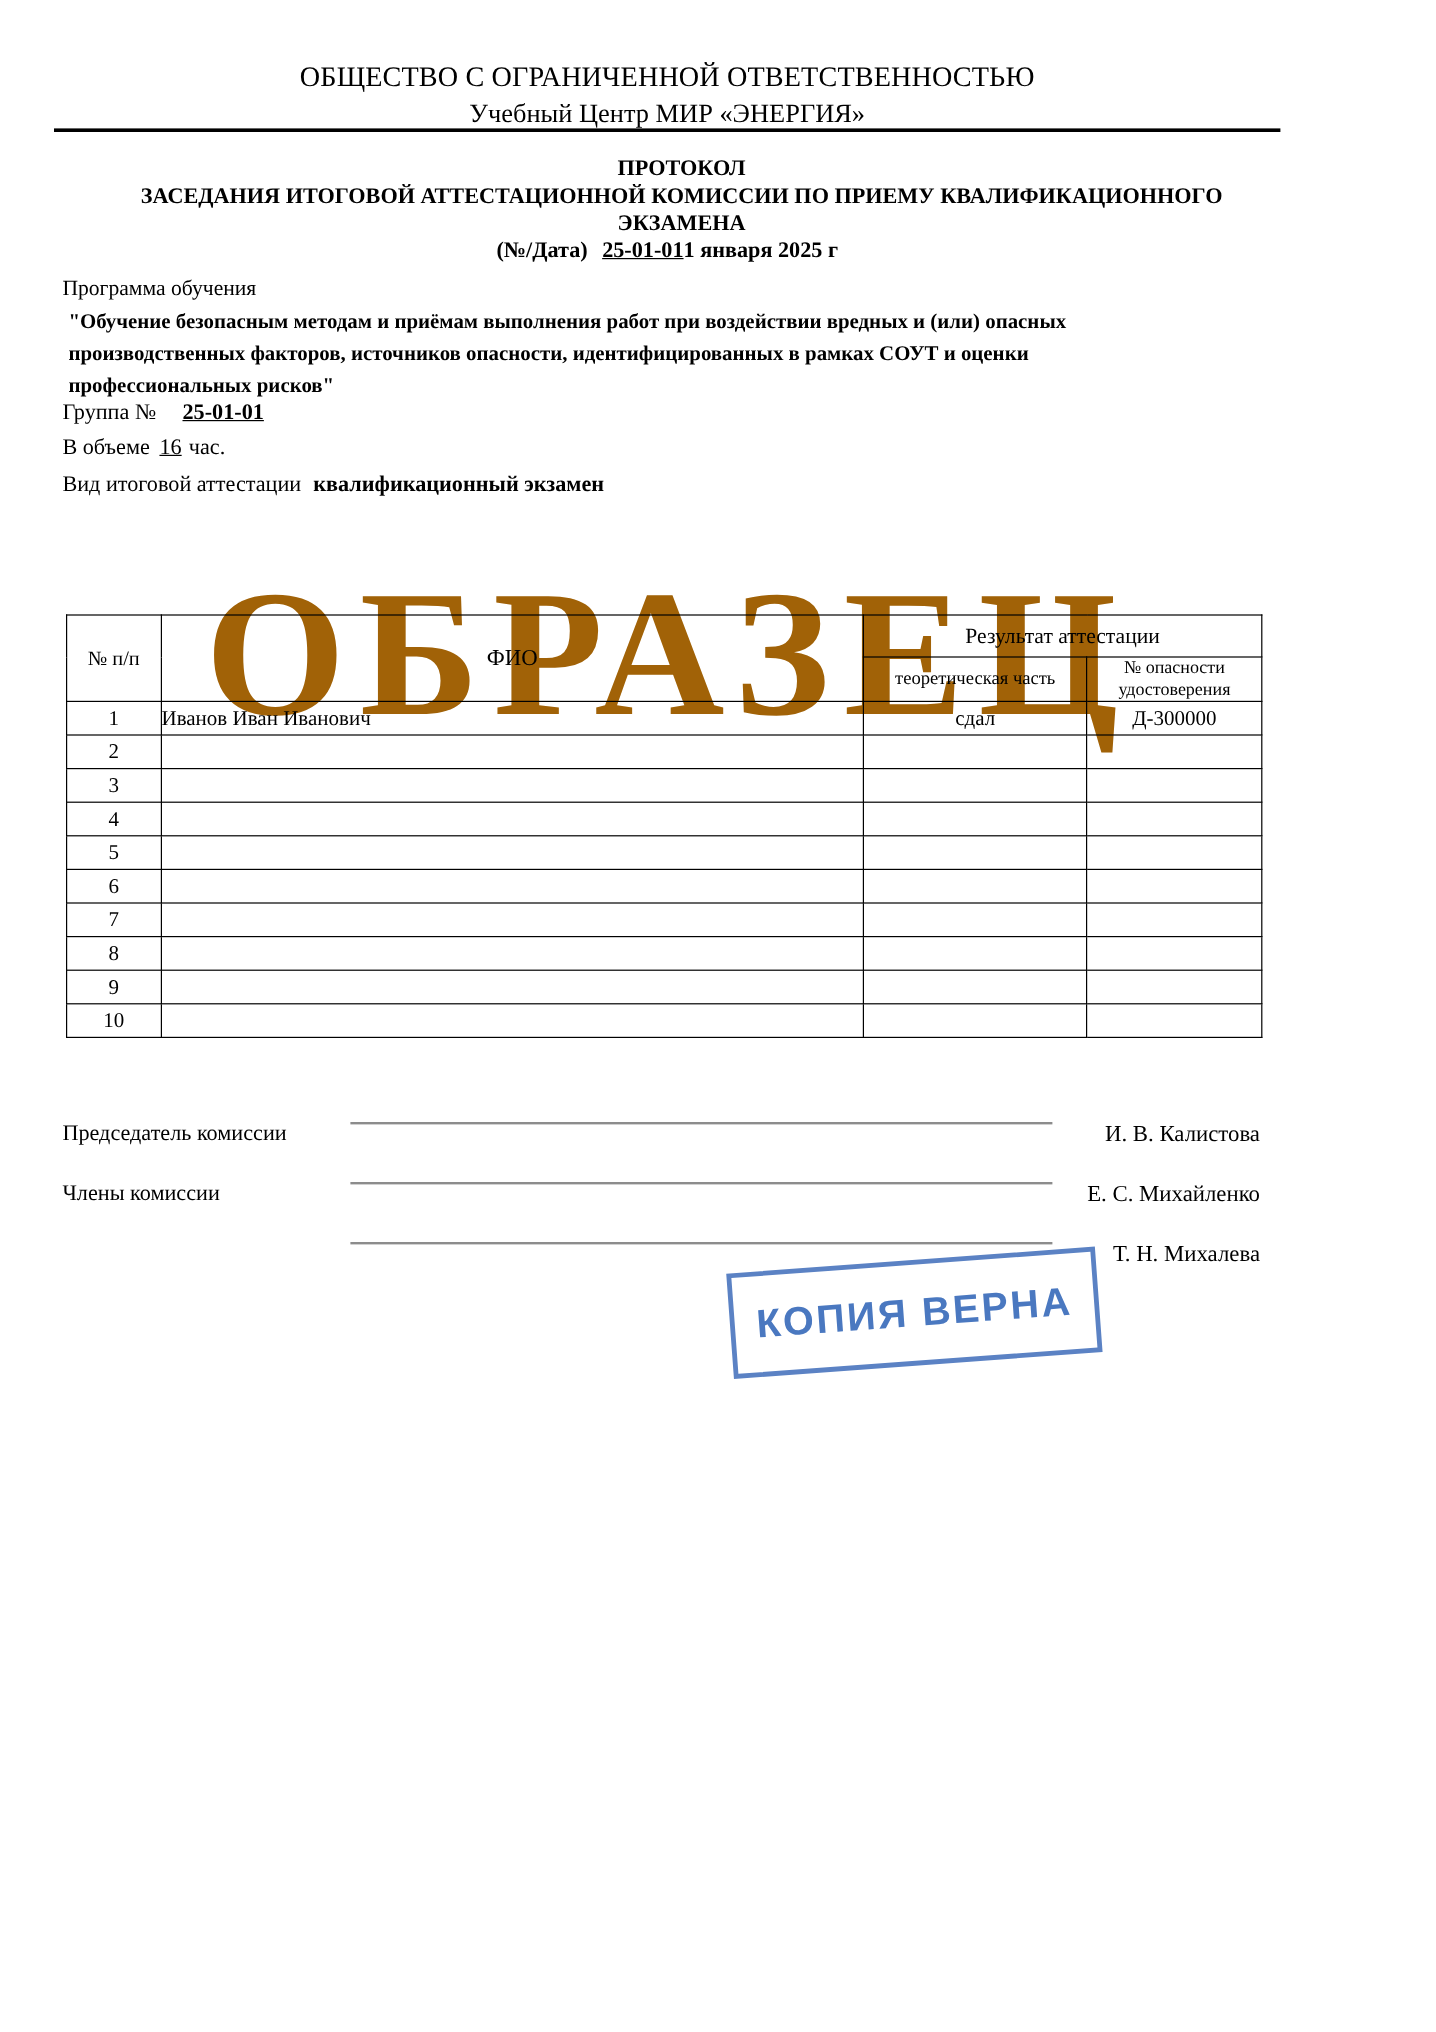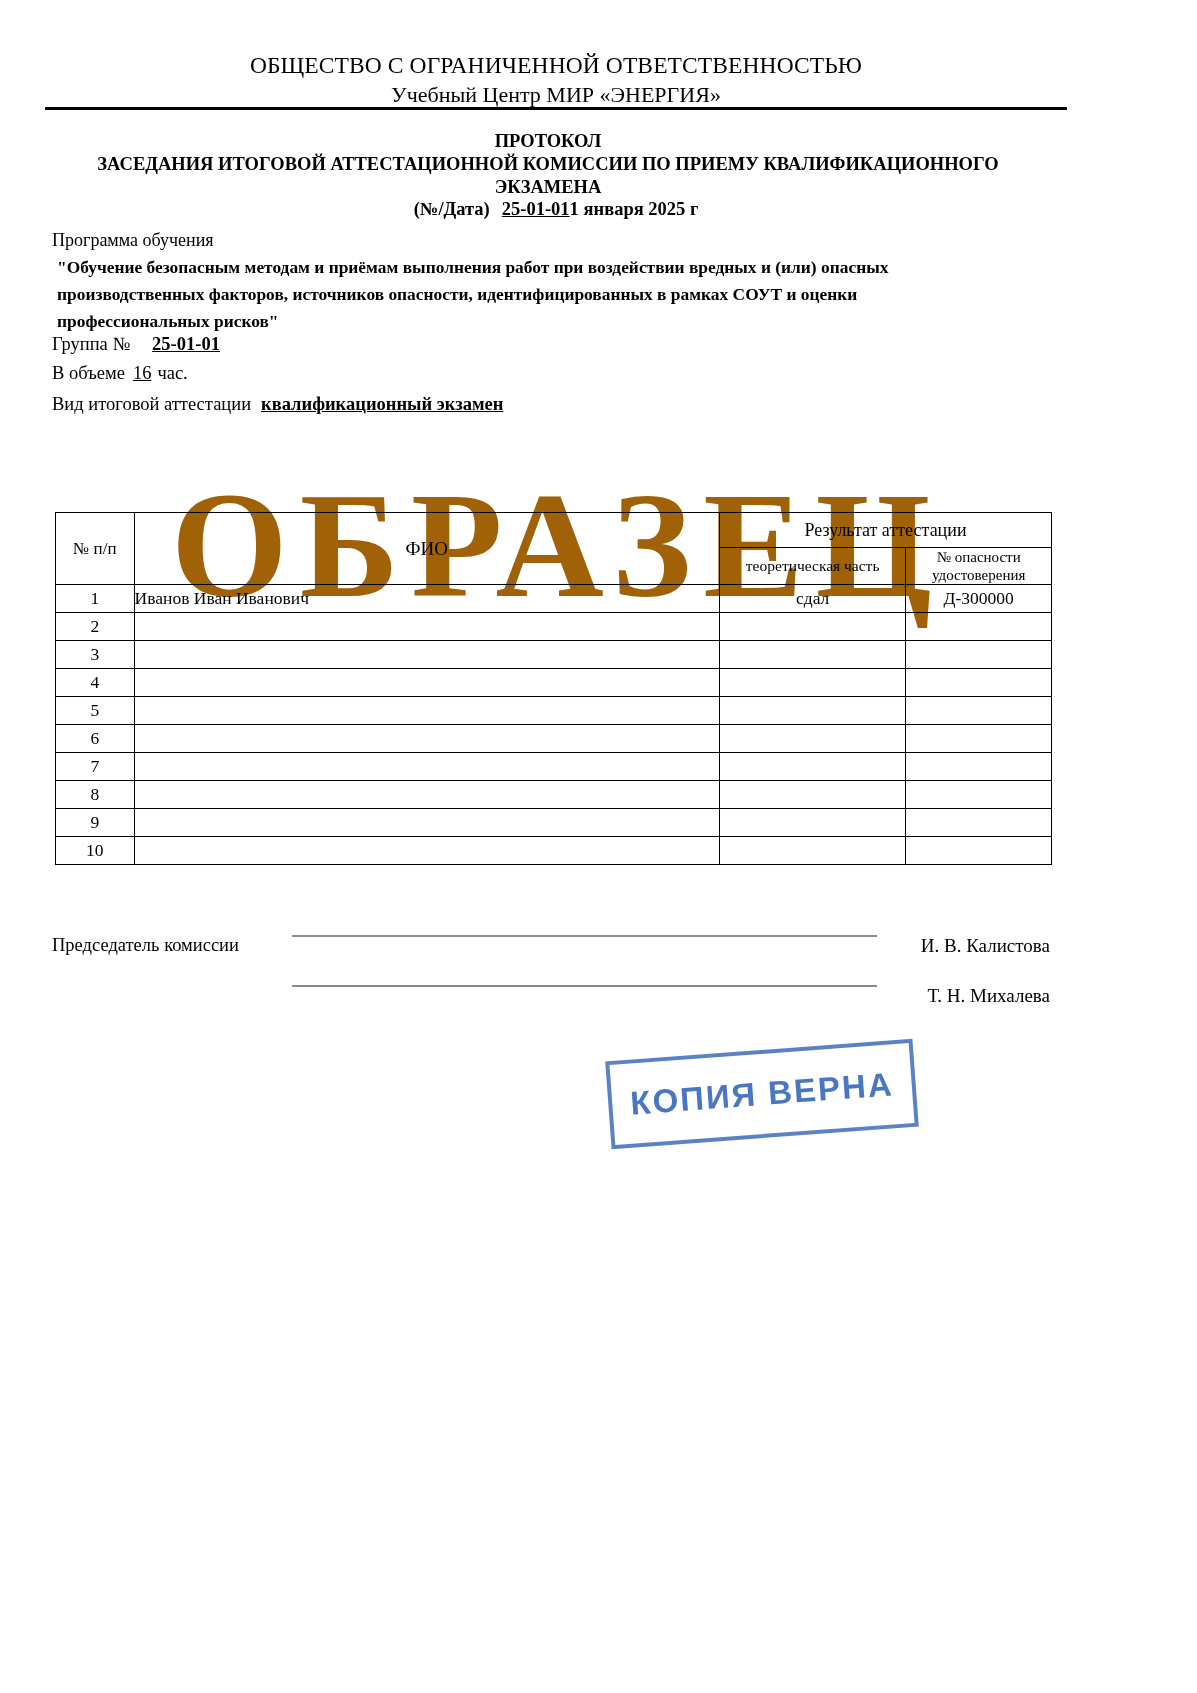--- a/index.html
+++ b/index.html
@@ -45,21 +45,21 @@
     left: 45px;
     top: 107px;
     width: 1022px;
     height: 0;
     border-top: 3px solid #000;
   }
 
   
   .title-block {
     position: absolute;
-    left: 40px;
+    left: 60px;
     top: 130px;
     width: 1016px;
     text-align: center;
     font-weight: bold;
   }
   .title-1 {
     font-size: 18.5px;
     line-height: 23px;
   }
   .title-2 {
@@ -127,21 +127,21 @@
 
   .attest-row {
     position: absolute;
     left: 52px;
     top: 394px;
     font-size: 18.5px;
     display: flex;
     align-items: baseline;
   }
   .attest-row .lbl { margin-right: 10px; }
-  .attest-row .val { font-weight: bold; text-decoration: underline; }
+  .attest-row .val { font-weight: bold; }
 
   
   .watermark {
     position: absolute;
     left: 45px;
     top: 460px;
     width: 1025px;
     text-align: center;
     font-size: 150px;
     font-weight: bold;
@@ -366,20 +366,25 @@
       </tbody>
   </table>
 
   <div class="signatures" id="signature-block">
       <div class="sig-row">
         <div class="sig-label">Председатель комиссии</div>
         <div class="sig-line"></div>
         <div class="sig-name">И. В. Калистова</div>
       </div>
       <div class="sig-row">
+        <div class="sig-label">Члены комиссии</div>
+        <div class="sig-line"></div>
+        <div class="sig-name">Е. С. Михайленко</div>
+      </div>
+      <div class="sig-row">
         <div class="sig-label"></div>
         <div class="sig-line"></div>
         <div class="sig-name">Т. Н. Михалева</div>
       </div>
     </div>
 
   <div class="stamp">
     <span class="stamp-text">КОПИЯ  ВЕРНА</span>
   </div>
 

